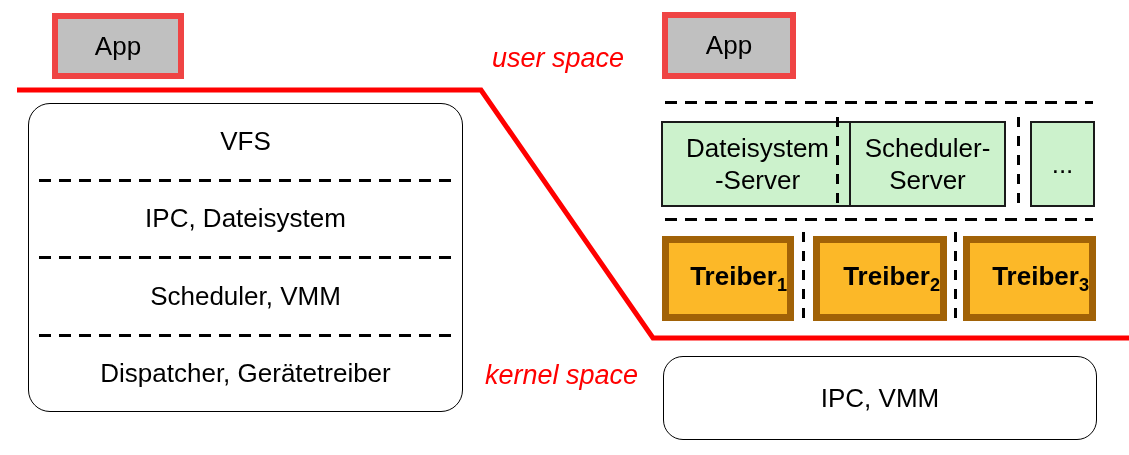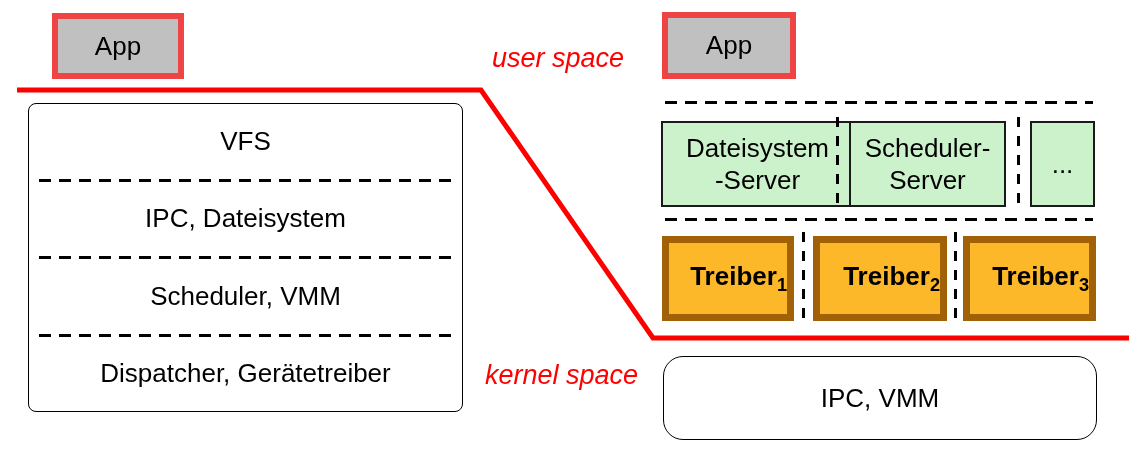--- a/index.html
+++ b/index.html
@@ -21,21 +21,21 @@
   .app-box{
     background:var(--app-gray);
     border:6px solid #ef4444;
     display:flex;align-items:center;justify-content:center;
     font-size:26px;
     box-sizing:border-box;
   }
   
   .mono{
     left:28px;top:103px;width:435px;height:309px;
-    border:1.5px solid #000;border-radius:8px;
+    border:1.5px solid #000;border-radius:22px;
     box-sizing:border-box;
     display:flex;flex-direction:column;
   }
   .mono-row{
     flex:1;display:flex;align-items:center;justify-content:center;
     font-size:26px;
   }
   .hdash{
     height:3px;
     background-image:repeating-linear-gradient(to right,#000 0,#000 12px,transparent 12px,transparent 20px);

